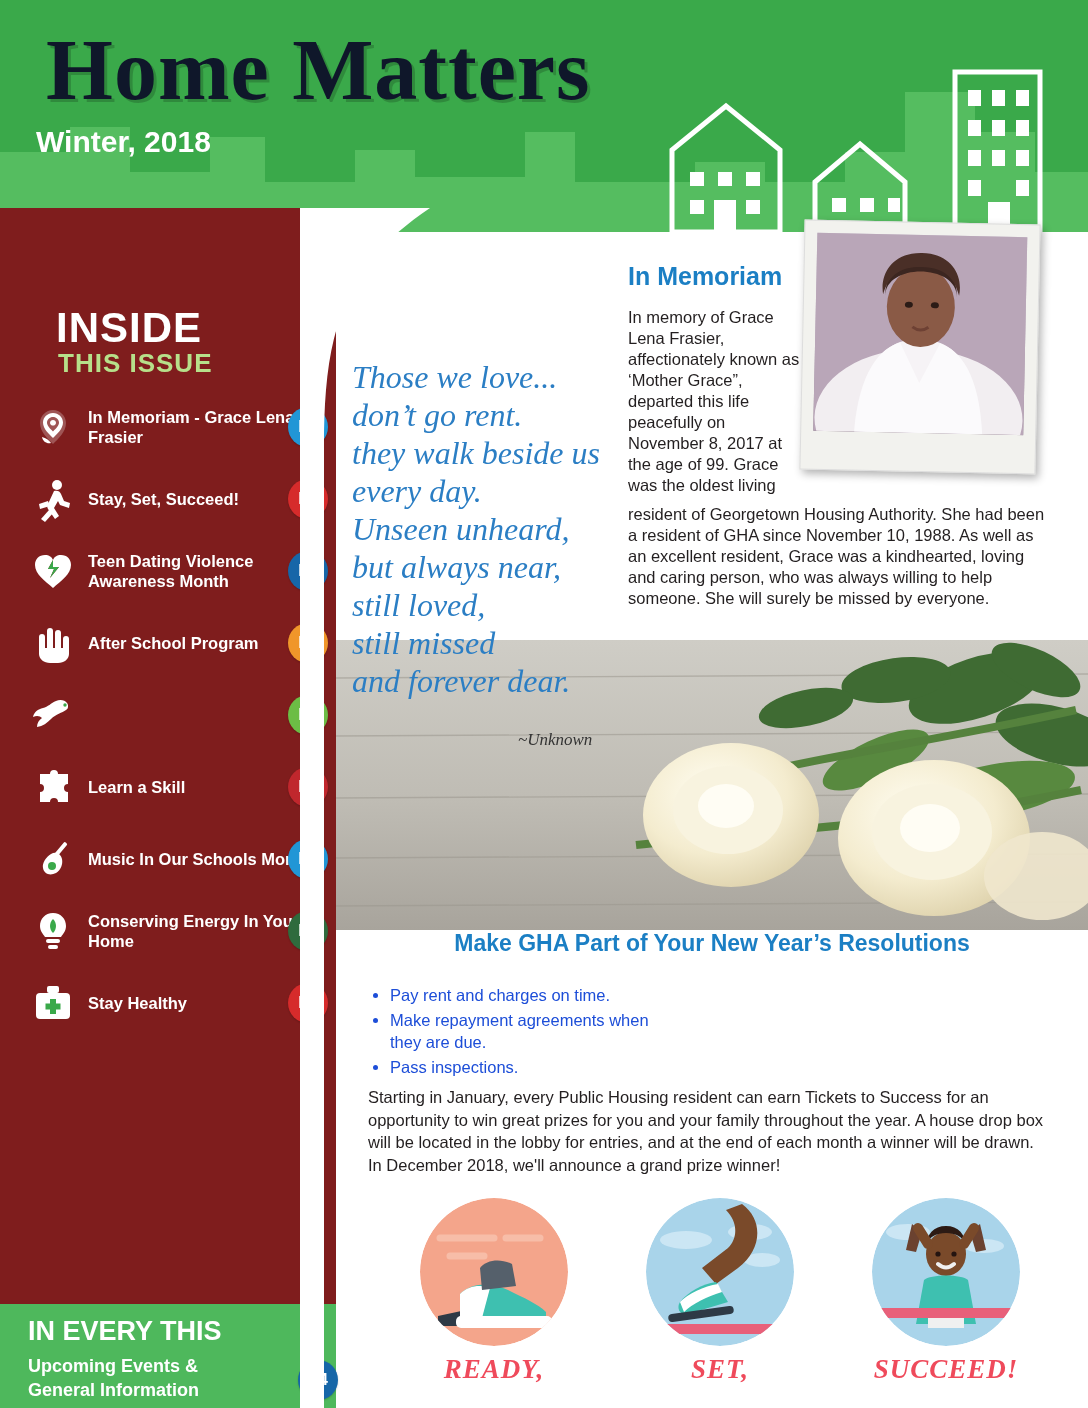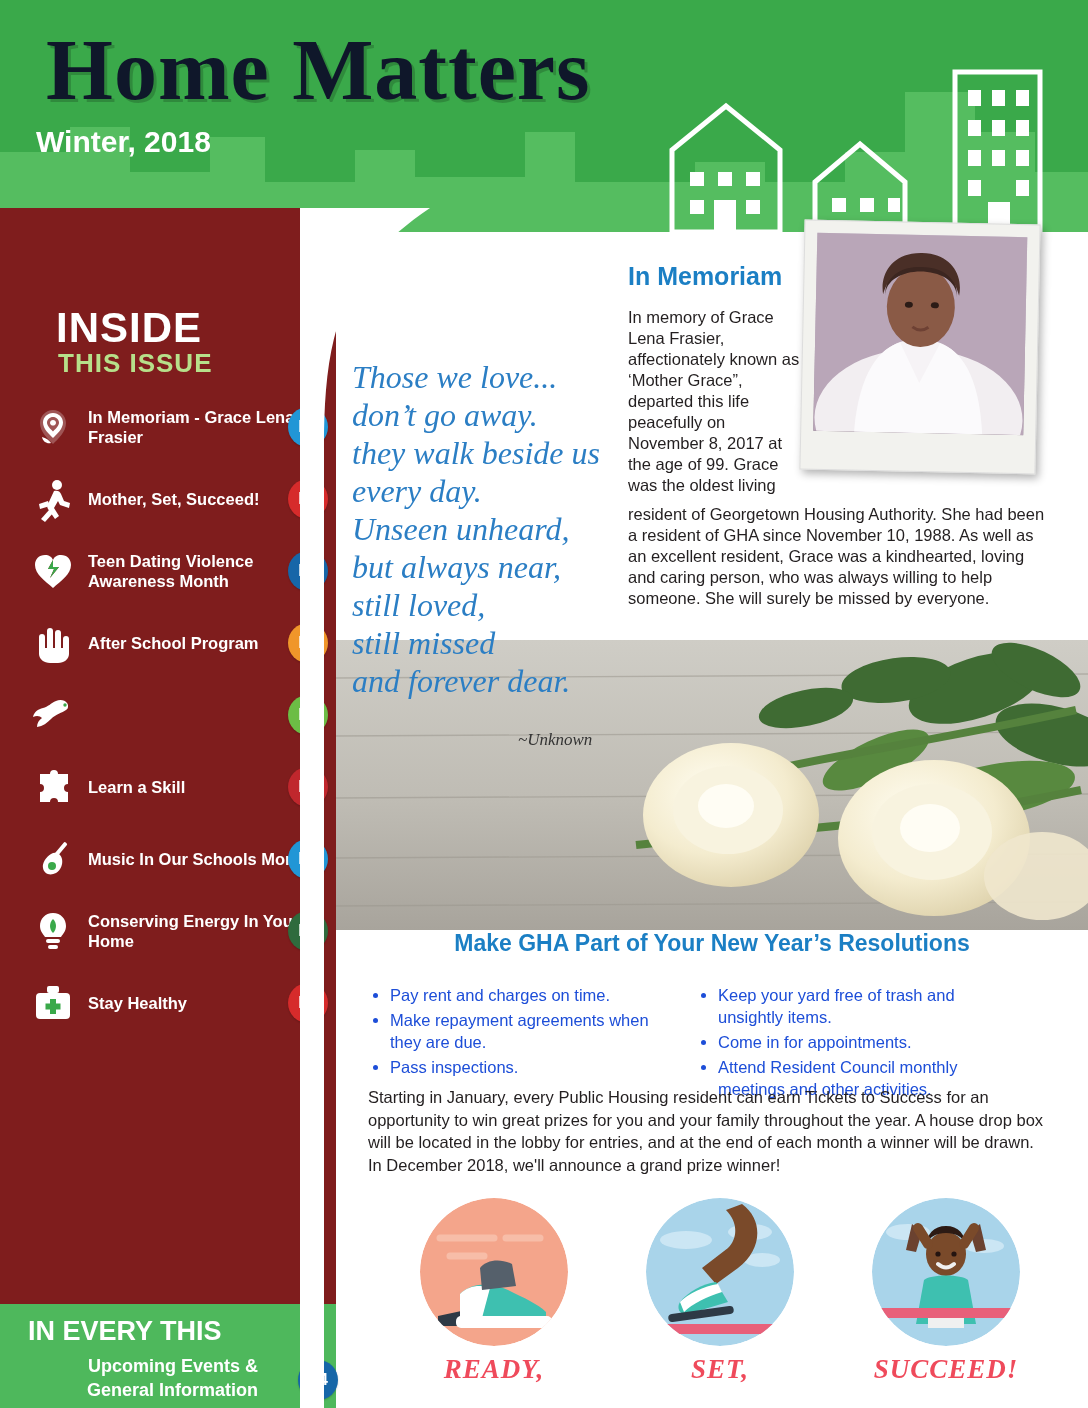--- a/index.html
+++ b/index.html
@@ -55,21 +55,21 @@
     box-shadow:0 1px 2px rgba(0,0,0,.2);
   }
 
   .every-issue-box{
     position:absolute;left:0;top:1096px;width:336px;height:140px;background:#4eb85c;
   }
   .every-issue-title{
     position:absolute;left:28px;top:1108px;color:#ffffff;font-weight:bold;font-size:27px;
   }
   .every-issue-text{
-    position:absolute;left:28px;top:1146px;color:#ffffff;font-weight:bold;font-size:18px;line-height:24px;width:230px;text-align:right;
+    position:absolute;left:28px;top:1146px;color:#ffffff;font-weight:bold;font-size:18px;line-height:24px;width:230px;
   }
   .every-issue-pill{position:absolute;left:298px;top:1172px;}
 
   
   .swoosh{position:absolute;left:300px;top:208px;width:130px;height:1200px;z-index:4;pointer-events:none;}
 
   
   .memoriam{position:absolute;left:628px;top:262px;width:420px;z-index:5;}
   .memoriam h2{margin:0;color:#1b7fc4;font-size:25px;font-weight:bold;}
   .memoriam p{margin:8px 0 0 0;font-size:16.5px;line-height:21px;color:#231f20;}
@@ -257,21 +257,21 @@
         <span class="toc-icon">
           <svg width="46" height="46" viewBox="0 0 46 46">
               <g fill="#fff">
                 <circle cx="27" cy="9" r="5"></circle>
                 <path d="M24 15c3-1 6 0 7 3l3 7 6 2-1 5-9-3-2-4-4 7 5 8-4 3-7-10c-1-2-1-3 0-5l6-13z"></path>
                 <path d="M18 25l-9 3 1 5 10-3z"></path>
                 <path d="M19 34l-8 9 4 3 9-10z"></path>
               </g>
             </svg>
         </span>
-        <span class="toc-label">Mother, Set, Succeed!</span>
+        <span class="toc-label">Stay, Set, Succeed!</span>
         <span class="pill" style="background:#d62b2b">P1</span>
       </div>
 
       <div class="toc-item">
         <span class="toc-icon">
           <svg width="48" height="46" viewBox="0 0 48 46">
               <g fill="#fff">
                 <path d="M24 40C16 33 6 26 6 17 6 11 10 7 16 7c4 0 7 2 8 5 1-3 4-5 8-5 6 0 10 4 10 10 0 9-10 16-18 23zm0-28l-5 9h6l-4 9 9-11h-6z" fill="#fff"></path>
               </g>
               <path d="M24 12l-5 9h6l-4 9 9-11h-6z" fill="#3aa94a"></path>
@@ -372,21 +372,21 @@
     <div class="pill every-issue-pill" style="background:#1666a8;position:absolute;">P4</div>
 
   </div>
 
   <svg class="swoosh" viewBox="0 0 130 1200" preserveAspectRatio="none">
     <path d="M130 0 C 40 60, 24 130, 24 240 L24 1200 L0 1200 L0 0 Z" fill="#ffffff"></path>
   </svg>
 
   <div class="quote">
     <div>Those we love...</div>
-    <div>don’t go away.</div>
+    <div>don’t go rent.</div>
     <div style="white-space:nowrap">they walk beside us</div>
     <div>every day.</div>
     <div>Unseen unheard,</div>
     <div>but always near,</div>
     <div>still loved,</div>
     <div>still missed</div>
     <div>and forever dear.</div>
   </div>
   <div class="quote-attr">~Unknown</div>
 
@@ -416,27 +416,20 @@
   <div class="res-title">Make GHA Part of Your New Year’s Resolutions</div>
 
   <div class="bullets col1">
     <ul>
       <li>Pay rent and charges on time.</li>
       <li>Make repayment agreements when they are due.</li>
       <li>Pass inspections.</li>
     </ul>
   </div>
 
-  <div class="bullets col2">
-    <ul>
-      <li>Keep your yard free of trash and unsightly items.</li>
-      <li>Come in for appointments.</li>
-      <li>Attend Resident Council monthly meetings and other activities.</li>
-    </ul>
-  </div>
 
   <div class="res-para">Starting in January, every Public Housing resident can earn Tickets to Success for an opportunity to win great prizes for you and your family throughout the year. A house drop box will be located in the lobby for entries, and at the end of each month a winner will be drawn. In December 2018, we'll announce a grand prize winner!</div>
 
   <div class="rss">
 
     <div class="rss-item" style="left:0;">
       <div class="rss-circle">
         <svg width="148" height="148" viewBox="0 0 148 148">
           <circle cx="74" cy="74" r="74" fill="#f4a58b"></circle>
           <g stroke="#f7bda8" stroke-width="7" stroke-linecap="round">

